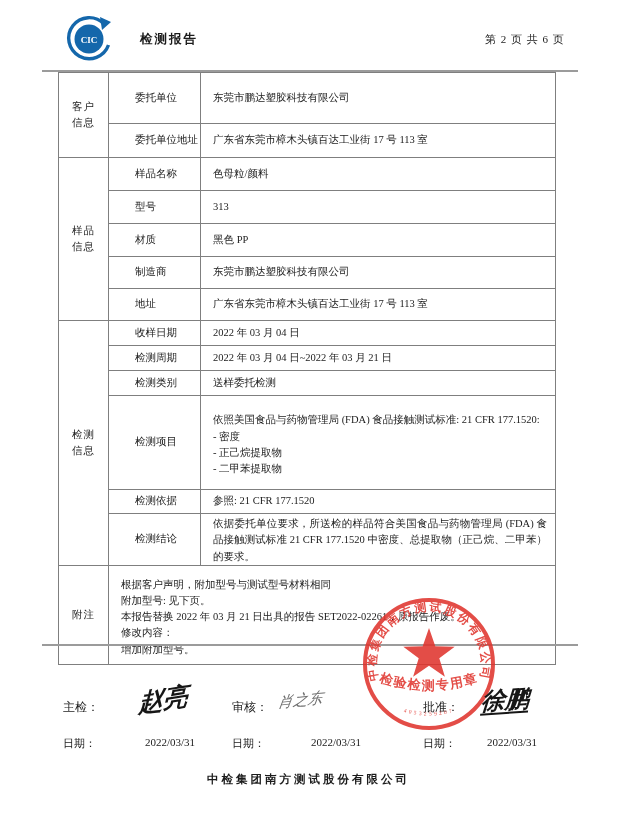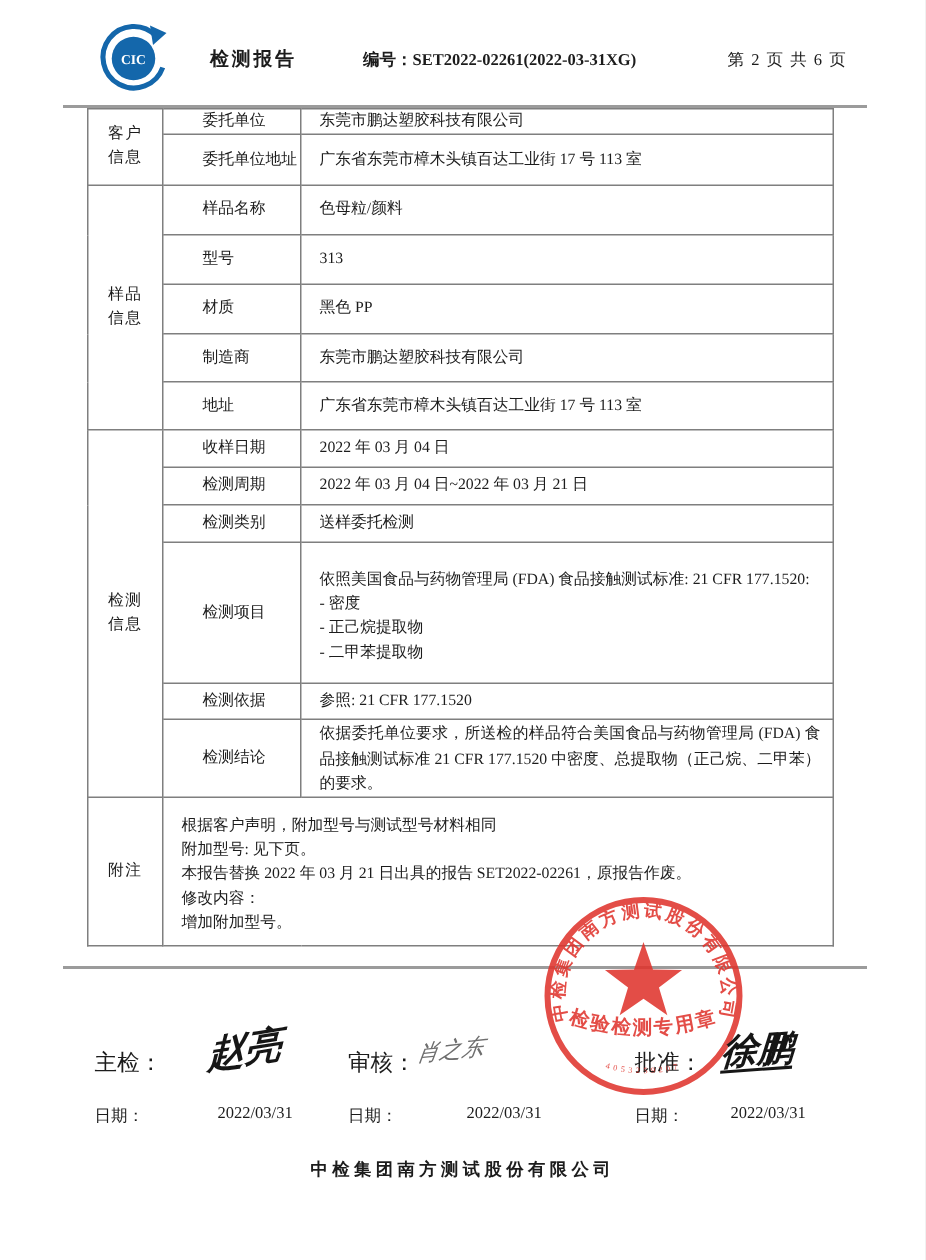--- a/index.html
+++ b/index.html
@@ -24,28 +24,28 @@
     border-collapse:collapse; table-layout:fixed;
   }
   table.report td {
     border:1px solid #7f7f7f; font-size:10.5px; line-height:1.55;
     vertical-align:middle; overflow:hidden;
   }
   td.sec { width:50px; text-align:center; white-space:pre-line; letter-spacing:1px; }
   td.lbl { width:92px; padding-left:26px; }
   td.val { padding-left:12px; padding-right:8px; white-space:pre-line;margin-left:48px; }
   td.val-top { vertical-align:top; padding-top:5px; }
-  tr.h35{height:17px} tr.h34{height:34px} tr.h33{height:33px} tr.h32{height:32px}
+  tr.h35{height:51px} tr.h34{height:34px} tr.h33{height:33px} tr.h32{height:32px}
   tr.h25{height:25px} tr.h94{height:94px} tr.h24{height:24px} tr.h47{height:47px} tr.h99{height:99px}
   td.items { line-height:19px; }
   td.concl { line-height:15.5px; padding-top:2px; text-align:justify;padding-left:12px; }
   td.notes { line-height:20px; }
 
   
-  .sig-label { position:absolute; font-size:15px; }
+  .sig-label { position:absolute; font-size:12px; }
   .sig-name  { position:absolute; font-style:italic; font-weight:bold; color:#161616;
                font-family:"DejaVu Serif","Liberation Serif",serif; white-space:nowrap; }
   .sig-zhao  { left:138px; top:683px; font-size:25px; transform:rotate(-9deg) skewX(-10deg); z-index:6; }
   .sig-xiao  { left:278px; top:691px; font-size:15px; color:#6e6e6e; font-weight:normal;
                transform:rotate(-6deg) skewX(-14deg); z-index:6; }
   .sig-xu    { left:481px; top:684px; font-size:24px; transform:rotate(-4deg) skewX(-8deg);
                text-decoration:underline; text-underline-offset:4px; z-index:6; }
   .date-val  { position:absolute; top:736px; font-size:11px; }
 
   
@@ -65,21 +65,20 @@
 
 <div class="page">
 
   <svg class="logo" width="58" height="50" viewBox="0 0 58 50">
     <path d="M 42 9 A 20.5 20.5 0 1 0 46.5 30" fill="none" stroke="#1467ab" stroke-width="3.4"></path>
     <polygon points="38,2 49,7 40,15" fill="#1467ab"></polygon>
     <circle cx="27" cy="24" r="14.5" fill="#1467ab"></circle>
     <text x="27" y="27.5" text-anchor="middle" font-size="9" font-weight="bold" fill="#ffffff" font-family="Liberation Serif, serif">CIC</text>
   </svg>
   <div class="hdr-title">检测报告</div>
-  <div class="hdr-number"><span>编号：</span><span>SET2022-02261(2022-03-31XG)</span></div>
   <div class="hdr-page">第 2 页 共 6 页</div>
   <div class="rule-top"></div>
 
   <table class="report">
     <colgroup>
         <col style="width:50px">
         <col style="width:92px">
         <col style="width:355px">
       </colgroup>
     <tbody>

